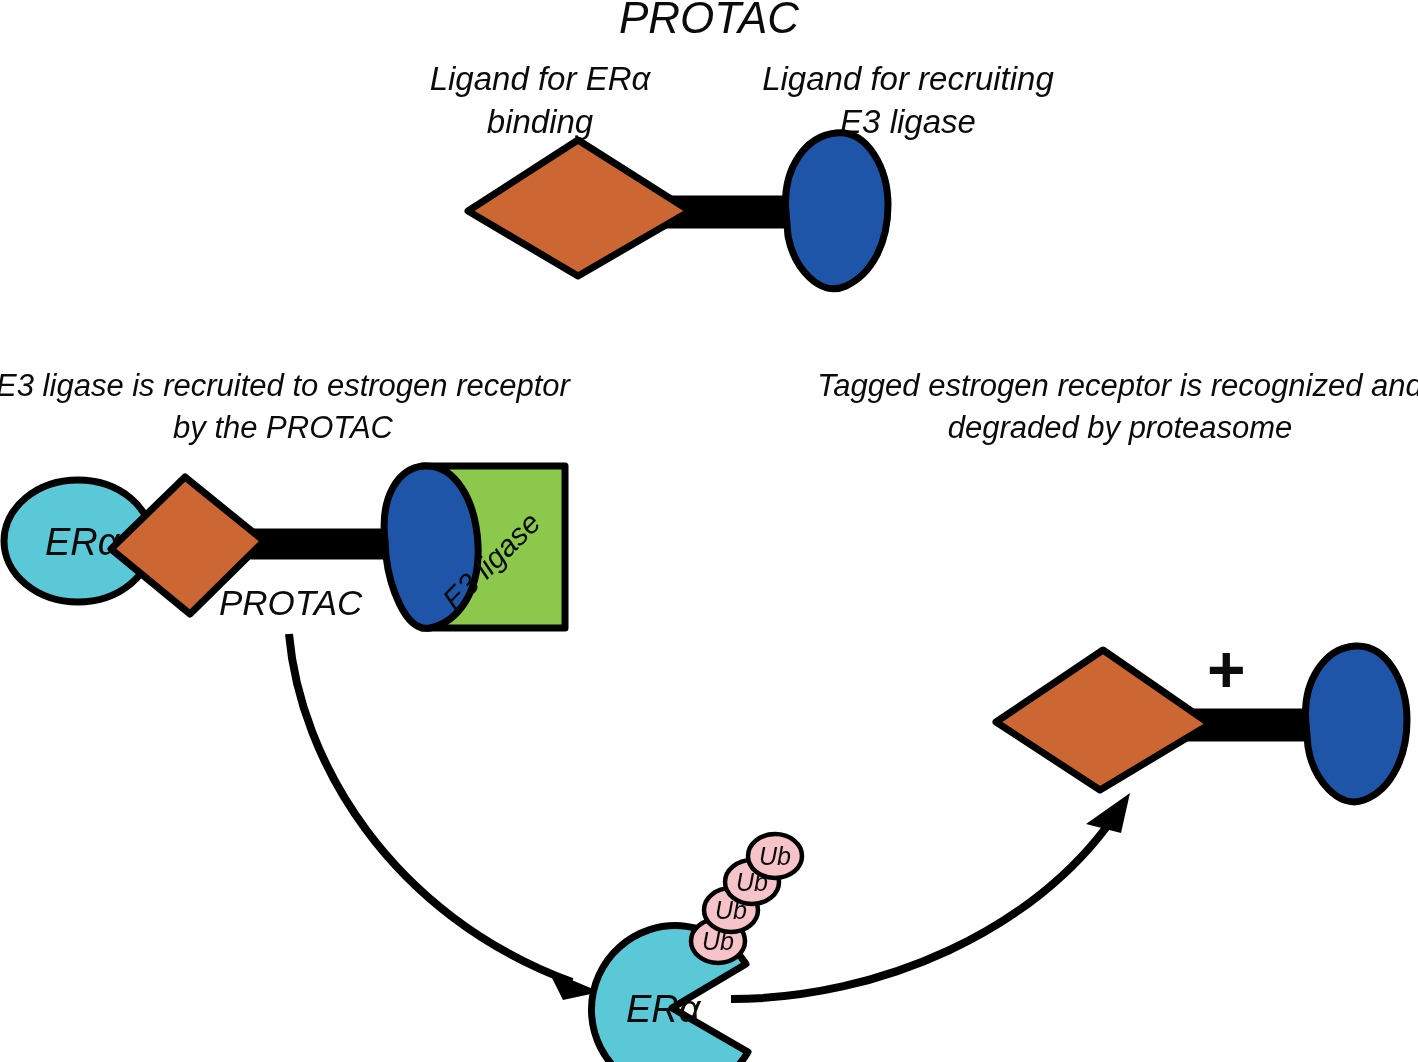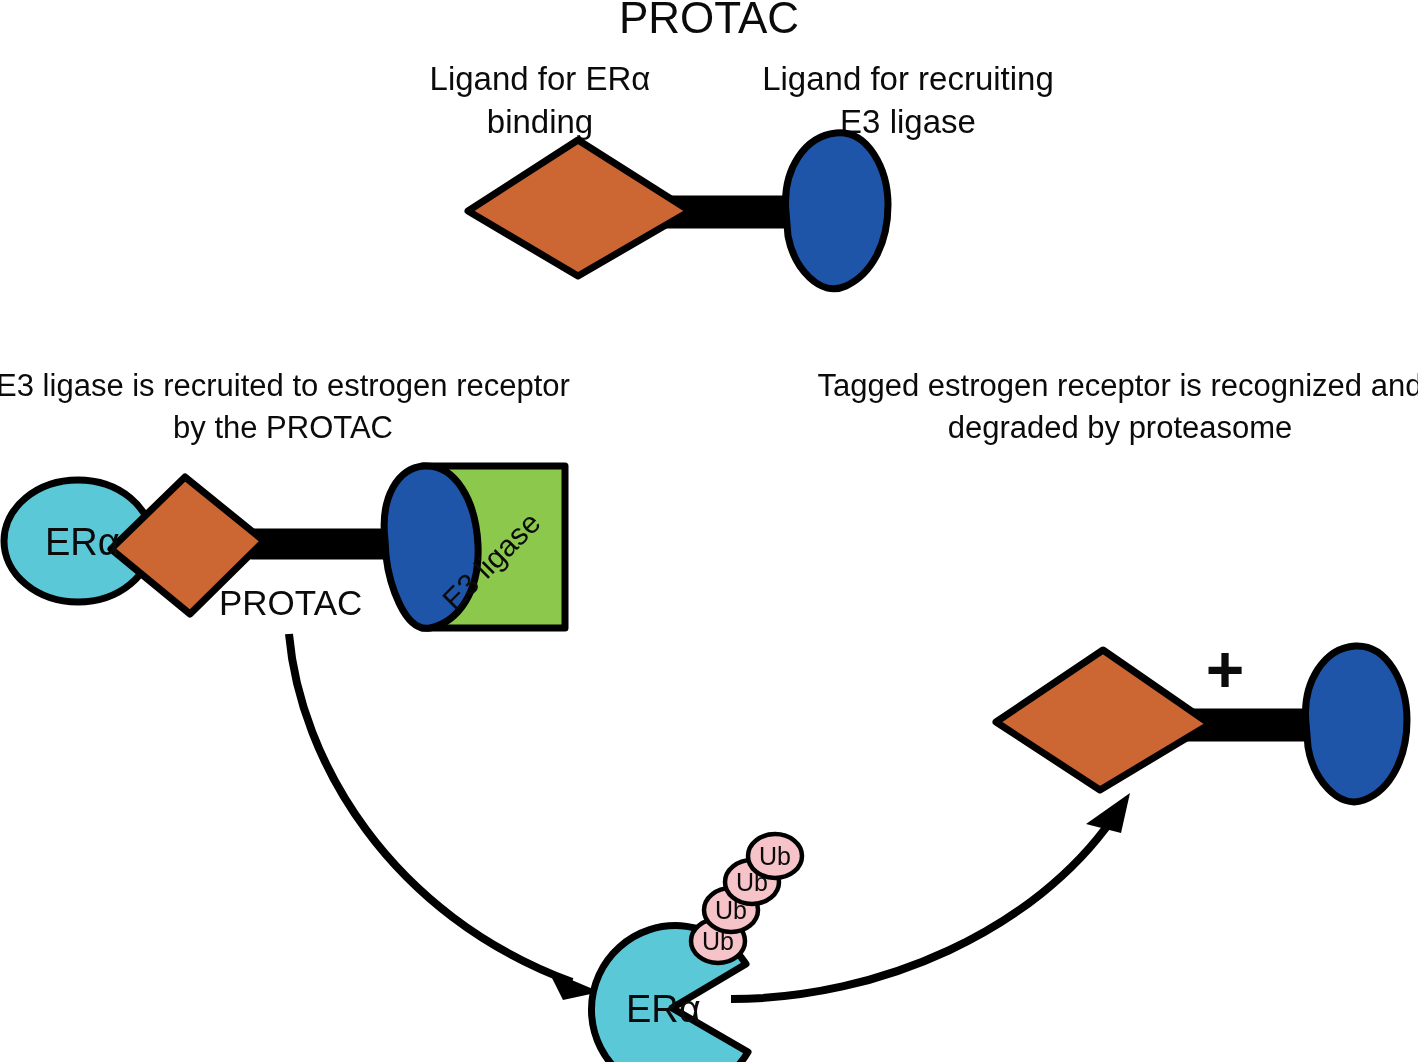--- a/index.html
+++ b/index.html
@@ -9,20 +9,21 @@
   }
   body {
     font-family: "Liberation Sans", sans-serif;
   }
   #figure {
     position: relative;
     width: 1418px;
     height: 1062px;
     background: #ffffff;
     overflow: hidden;
+    font-style: italic;
   }
   #figure svg {
     position: absolute;
     left: 0;
     top: 0;
   }
   .lbl {
     font-family: "Liberation Sans", sans-serif;
     fill: #0b0b0b;
   }

